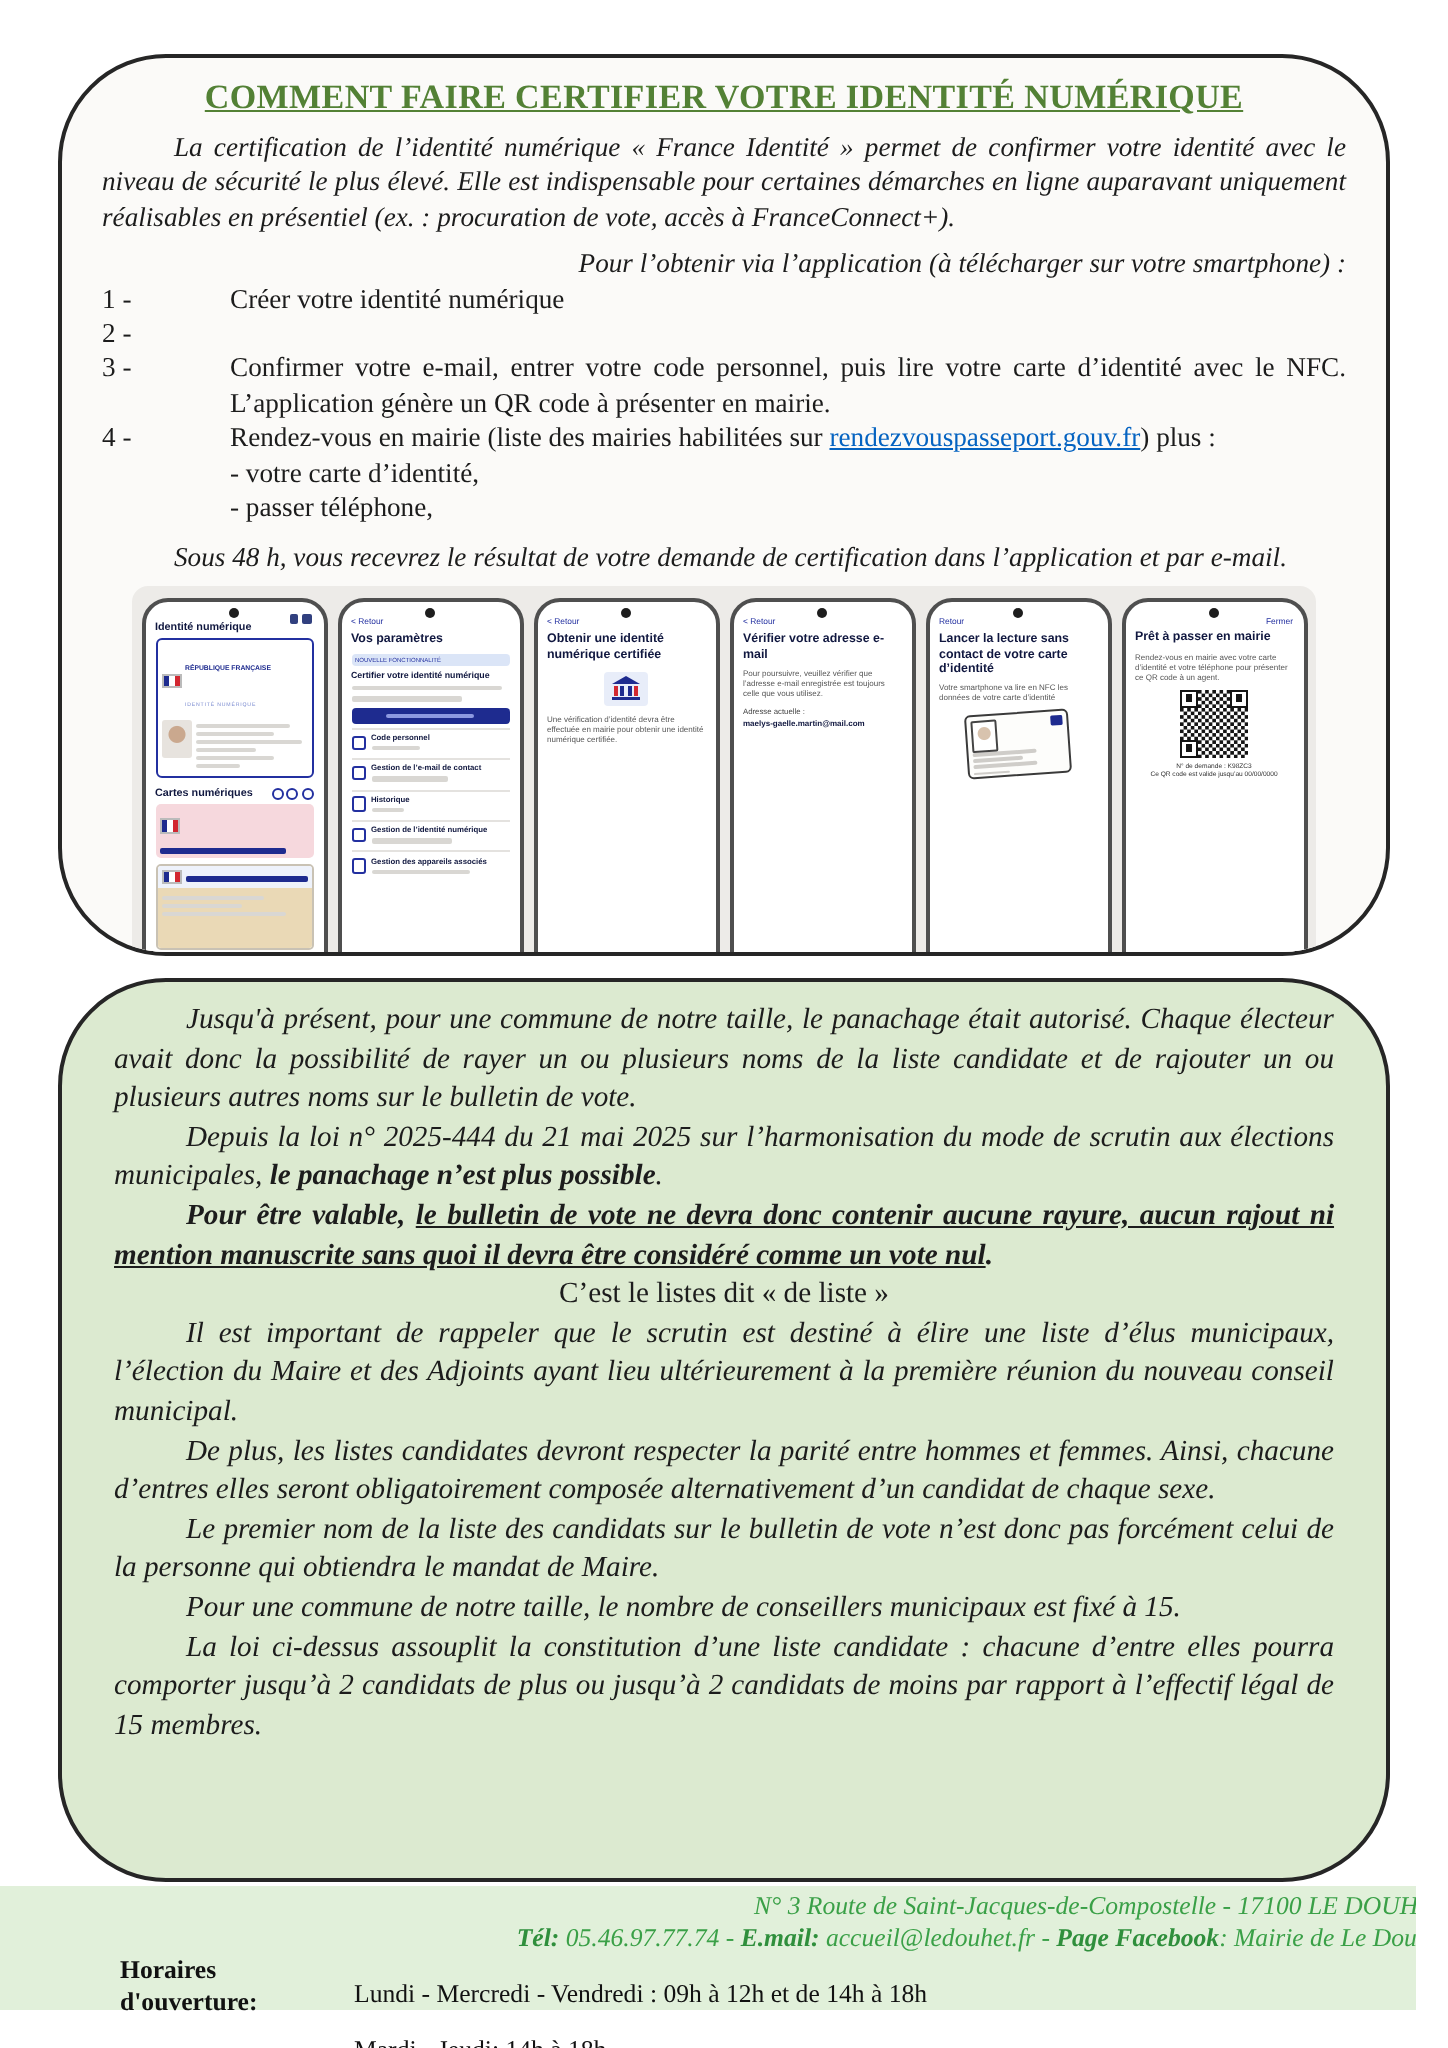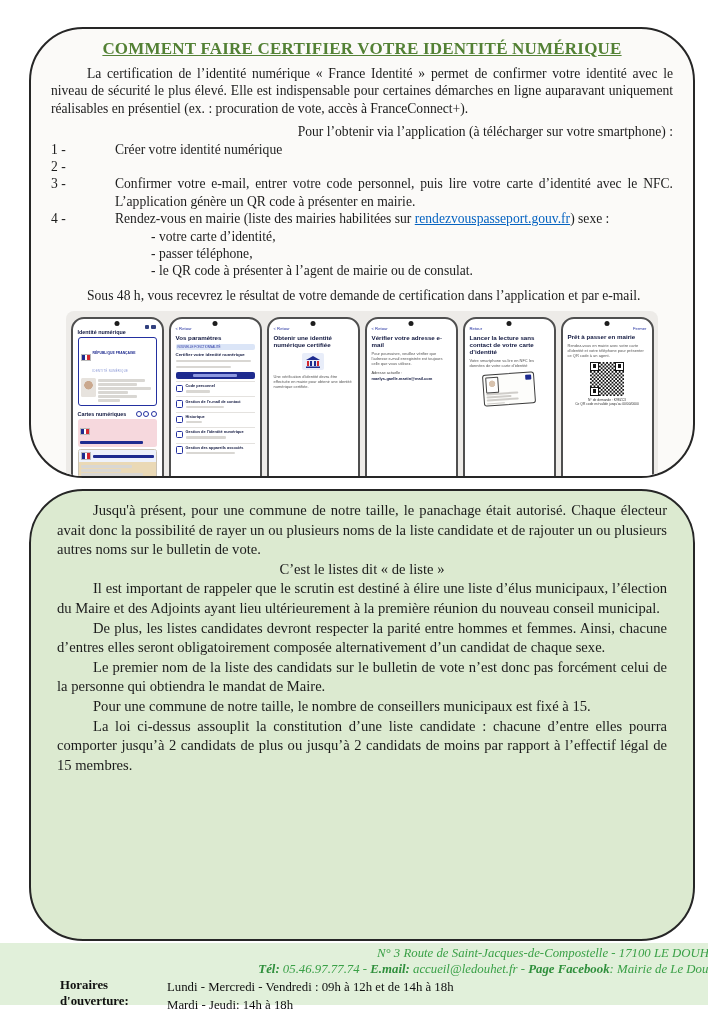--- a/index.html
+++ b/index.html
@@ -10,28 +10,28 @@
   .bigbox{position:absolute;left:29px;width:666px;border:2px solid #262626;
           border-radius:54px;box-sizing:border-box;overflow:hidden;}
   #box1{top:27px;height:451px;background:#fbfaf8;padding:8px 16px 0;}
   #box2{top:489px;height:452px;background:#dcead0;padding:10px 26px 0;}
 
   .green-title{margin:2px 0 4px;text-align:center;font-size:17px;font-weight:bold;
                color:#538135;text-decoration:underline;letter-spacing:.2px;}
 
   
   .p{font-size:13.6px;line-height:17.4px;text-align:justify;margin:0 4px;}
-  .indent{text-indent:36px;}
+  .indent{text-indent:36px;font-style:italic;}
   .p.intro{margin-top:6px;}
   .p.howto{margin-top:6px;text-align:right;}
   .step{display:flex;margin:0 4px;font-size:13.6px;line-height:17.4px;}
   .step .num{flex:none;width:64px;}
   .step .stext{flex:1;text-align:justify;}
   .doclink{color:#0563c1;text-decoration:underline;cursor:pointer;}
-  .sub{margin-left:104px;font-size:13.6px;line-height:17.2px;}
+  .sub{margin-left:68px;font-size:13.6px;line-height:17.2px;}
   .p.result{margin-top:8px;}
 
   
   #strip{margin:6px auto 0;width:592px;height:200px;background:#edebe8;
          border-radius:8px;display:flex;gap:5px;justify-content:center;
          padding:6px 4px 0;box-sizing:border-box;}
   .phone{flex:none;width:93px;background:#fff;border:2px solid #4f4f4f;
          border-radius:13px;box-sizing:border-box;position:relative;
          padding:7px 5px 3px;font-family:"Liberation Sans",sans-serif;
          overflow:hidden;color:#1b2150;}
@@ -113,21 +113,21 @@
   .centerline{text-align:center;text-indent:0;}
   .bu{font-weight:bold;text-decoration:underline;}
 
   
   #footer{position:absolute;left:0;top:943px;width:724px;height:62px;background:#e1f0da;
           font-size:12.8px;line-height:15.5px;box-sizing:border-box;padding-top:3px;}
   .f-green{color:#3aa047;text-align:right;margin:0;font-style:italic;}
   .f-green b{color:#2f8f3c;}
   .hours-row{display:flex;color:#111;margin-top:1px;}
   .hours-label{flex:none;width:165px;padding-left:60px;font-weight:bold;box-sizing:border-box;}
-  .hours-lines p{margin:2px;font-family:Liberation Serif, serif;}
+  .hours-lines p{margin:12px;font-family:Liberation Serif, serif;}
 </style>
 </head>
 <body>
 
 <div id="page">
 
   <div id="box1" class="bigbox">
     <h1 class="green-title">COMMENT FAIRE CERTIFIER VOTRE IDENTITÉ NUMÉRIQUE</h1>
 
     <p class="p indent intro">La certification de l’identité numérique « France Identité » permet de confirmer votre identité avec le niveau de sécurité le plus élevé. Elle est indispensable pour certaines démarches en ligne auparavant uniquement réalisables en présentiel (ex. : procuration de vote, accès à FranceConnect+).</p>
@@ -139,26 +139,25 @@
     </div>
     <div class="step">
       <span class="num">2 -</span>
     </div>
     <div class="step">
       <span class="num">3 -</span>
       <span class="stext">Confirmer votre e-mail, entrer votre code personnel, puis lire votre carte d’identité avec le NFC. L’application génère un QR code à présenter en mairie.</span>
     </div>
     <div class="step">
       <span class="num">4 -</span>
-      <span class="stext"><span>Rendez-vous en mairie (liste des mairies habilitées sur </span><a class="doclink">rendezvouspasseport.gouv.fr</a><span>) sexe :</span></span>
+      <span class="stext"><span>Rendez-vous en mairie (liste des mairies habilitées sur </span><a class="doclink">rendezvouspasseport.gouv.fr</a><span>) plus :</span></span>
     </div>
 
     <div class="sub">- votre carte d’identité,</div>
     <div class="sub">- passer téléphone,</div>
-    <div class="sub">- le QR code à présenter à l’agent de mairie ou de consulat.</div>
 
     <p class="p indent result">Sous 48 h, vous recevrez le résultat de votre demande de certification dans l’application et par e-mail.</p>
 
     <div id="strip">
 
       <div class="phone">
         <div class="screen">
           <div class="topicons">
               <i></i>
               <i></i>
@@ -328,20 +327,22 @@
 
         </div>
       </div>
 
     </div>
   </div>
 
   <div id="box2" class="bigbox">
 
     <p class="p2 indent">Jusqu'à présent, pour une commune de notre taille, le panachage était autorisé. Chaque électeur avait donc la possibilité de rayer un ou plusieurs noms de la liste candidate et de rajouter un ou plusieurs autres noms sur le bulletin de vote.</p>
+    <p class="p2 indent"><span>Depuis la loi n° 2025-444 du 21 mai 2025 sur l’harmonisation du mode de scrutin aux élections municipales, </span><b>le panachage n’est plus possible</b><span>.</span></p>
+    <p class="p2 indent" style="font-weight:bold"><span>Pour être valable, </span><span class="bu">le bulletin de vote ne devra donc contenir aucune rayure, aucun rajout ni mention manuscrite sans quoi il devra être considéré comme un vote nul</span><span>.</span></p>
     <p class="p2 centerline">C’est le listes  dit « de liste »</p>
     <p class="p2 indent">Il est important de rappeler que le scrutin est destiné à élire une liste d’élus municipaux, l’élection du Maire et des Adjoints ayant lieu ultérieurement à la première réunion du nouveau conseil municipal.</p>
     <p class="p2 indent">De plus, les listes candidates devront respecter la parité entre hommes et femmes. Ainsi, chacune d’entres elles seront obligatoirement composée alternativement d’un candidat de chaque sexe.</p>
     <p class="p2 indent">Le premier nom de la liste des candidats sur le bulletin de vote n’est donc pas forcément celui de la personne qui obtiendra le mandat de Maire.</p>
     <p class="p2 indent">Pour une commune de notre taille, le nombre de conseillers municipaux est fixé à 15.</p>
     <p class="p2 indent">La loi ci-dessus assouplit la constitution d’une liste candidate : chacune d’entre elles pourra comporter jusqu’à 2 candidats de plus ou jusqu’à 2 candidats de moins par rapport à l’effectif légal de 15 membres.</p>
   </div>
 
   <div id="footer">
     <p class="f-green">N° 3 Route de Saint-Jacques-de-Compostelle - 17100 LE DOUHET</p>

